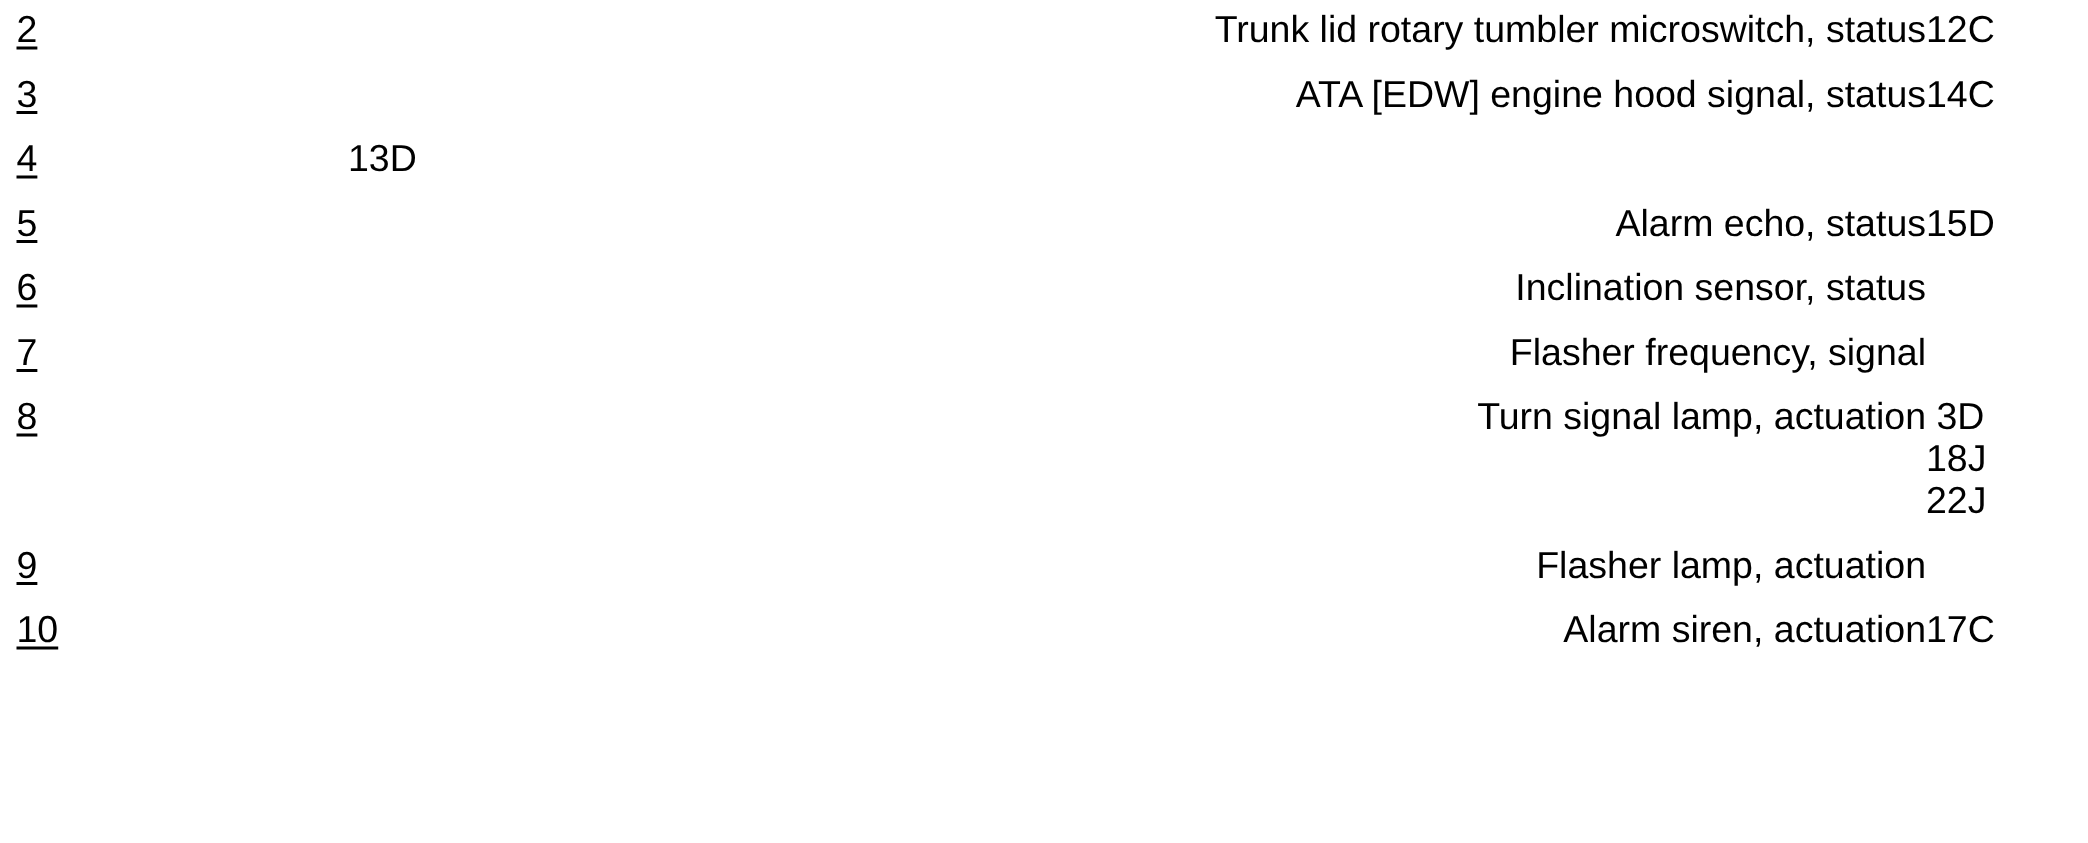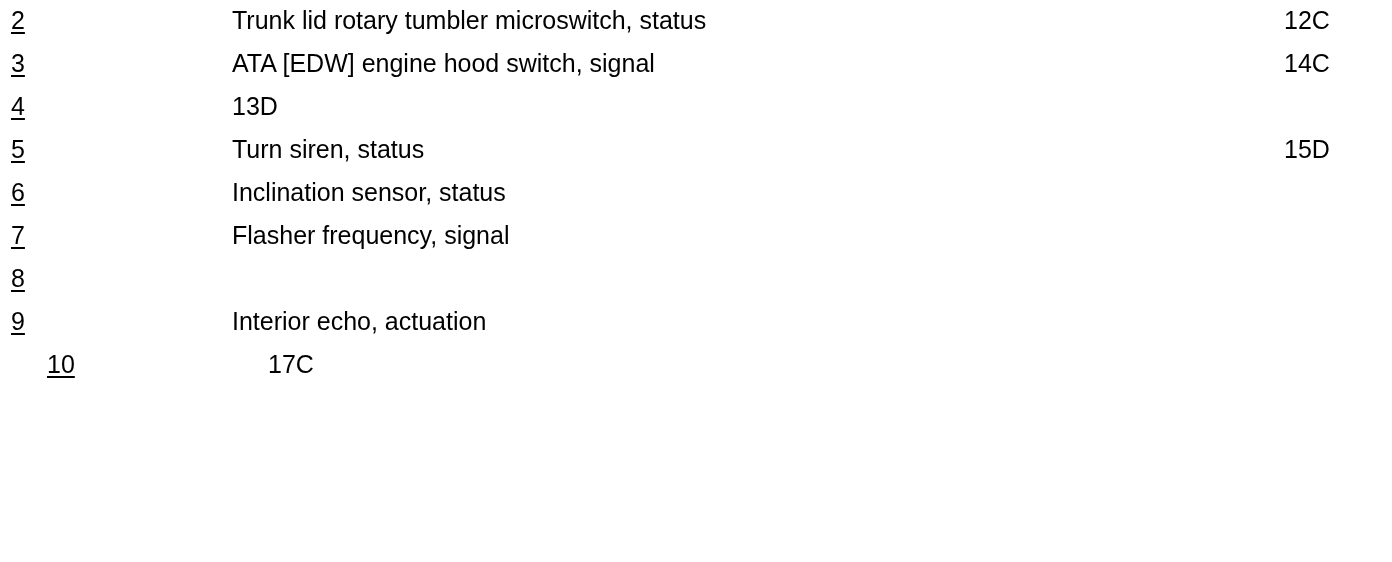--- a/index.html
+++ b/index.html
@@ -24,31 +24,31 @@
     padding: 6px 0 0 11px;
   }
   .legend-row {
     display: grid;
     grid-template-columns: 221px 1052px auto;
     align-items: start;
     margin-bottom: 15px;
   }
   .legend-row:last-child {
     margin-bottom: 0;
-    margin-left: 36px;
   }
   .item-number {
     display: inline-block;
     text-decoration: underline;
     text-decoration-thickness: 2px;
     text-underline-offset: 3px;
     color: #000000;
   }
   .item-description {
     white-space: nowrap;
+    text-align: right;
   }
   .code-line {
     white-space: pre; 
   }
 </style>
 </head>
 <body>
 
 <div class="legend-table">
   <div class="legend-row">
@@ -58,40 +58,40 @@
     <div class="col-desc item-description">Trunk lid rotary tumbler microswitch, status</div>
     <div class="col-codes">
         <div class="code-line">12C</div>
       </div>
   </div>
 
   <div class="legend-row">
     <div class="col-num">
       <span class="item-number">3</span>
     </div>
-    <div class="col-desc item-description">ATA [EDW] engine hood switch, signal</div>
+    <div class="col-desc item-description">ATA [EDW] engine hood signal, status</div>
     <div class="col-codes">
         <div class="code-line">14C</div>
       </div>
   </div>
 
   <div class="legend-row">
     <div class="col-num">
       <span class="item-number">4</span>
     </div>
     <div class="col-codes">
         <div class="code-line">13D</div>
       </div>
   </div>
 
   <div class="legend-row">
     <div class="col-num">
       <span class="item-number">5</span>
     </div>
-    <div class="col-desc item-description">Turn siren, status</div>
+    <div class="col-desc item-description">Alarm echo, status</div>
     <div class="col-codes">
         <div class="code-line">15D</div>
       </div>
   </div>
 
   <div class="legend-row">
     <div class="col-num">
       <span class="item-number">6</span>
     </div>
     <div class="col-desc item-description">Inclination sensor, status</div>
@@ -101,30 +101,37 @@
     <div class="col-num">
       <span class="item-number">7</span>
     </div>
     <div class="col-desc item-description">Flasher frequency, signal</div>
   </div>
 
   <div class="legend-row">
     <div class="col-num">
       <span class="item-number">8</span>
     </div>
+    <div class="col-desc item-description">Turn signal lamp, actuation</div>
+    <div class="col-codes">
+        <div class="code-line"> 3D</div>
+        <div class="code-line">18J</div>
+        <div class="code-line">22J</div>
+      </div>
   </div>
 
   <div class="legend-row">
     <div class="col-num">
       <span class="item-number">9</span>
     </div>
-    <div class="col-desc item-description">Interior echo, actuation</div>
+    <div class="col-desc item-description">Flasher lamp, actuation</div>
   </div>
 
   <div class="legend-row">
     <div class="col-num">
       <span class="item-number">10</span>
     </div>
+    <div class="col-desc item-description">Alarm siren, actuation</div>
     <div class="col-codes">
         <div class="code-line">17C</div>
       </div>
   </div>
 </div>
 
 </body></html>

